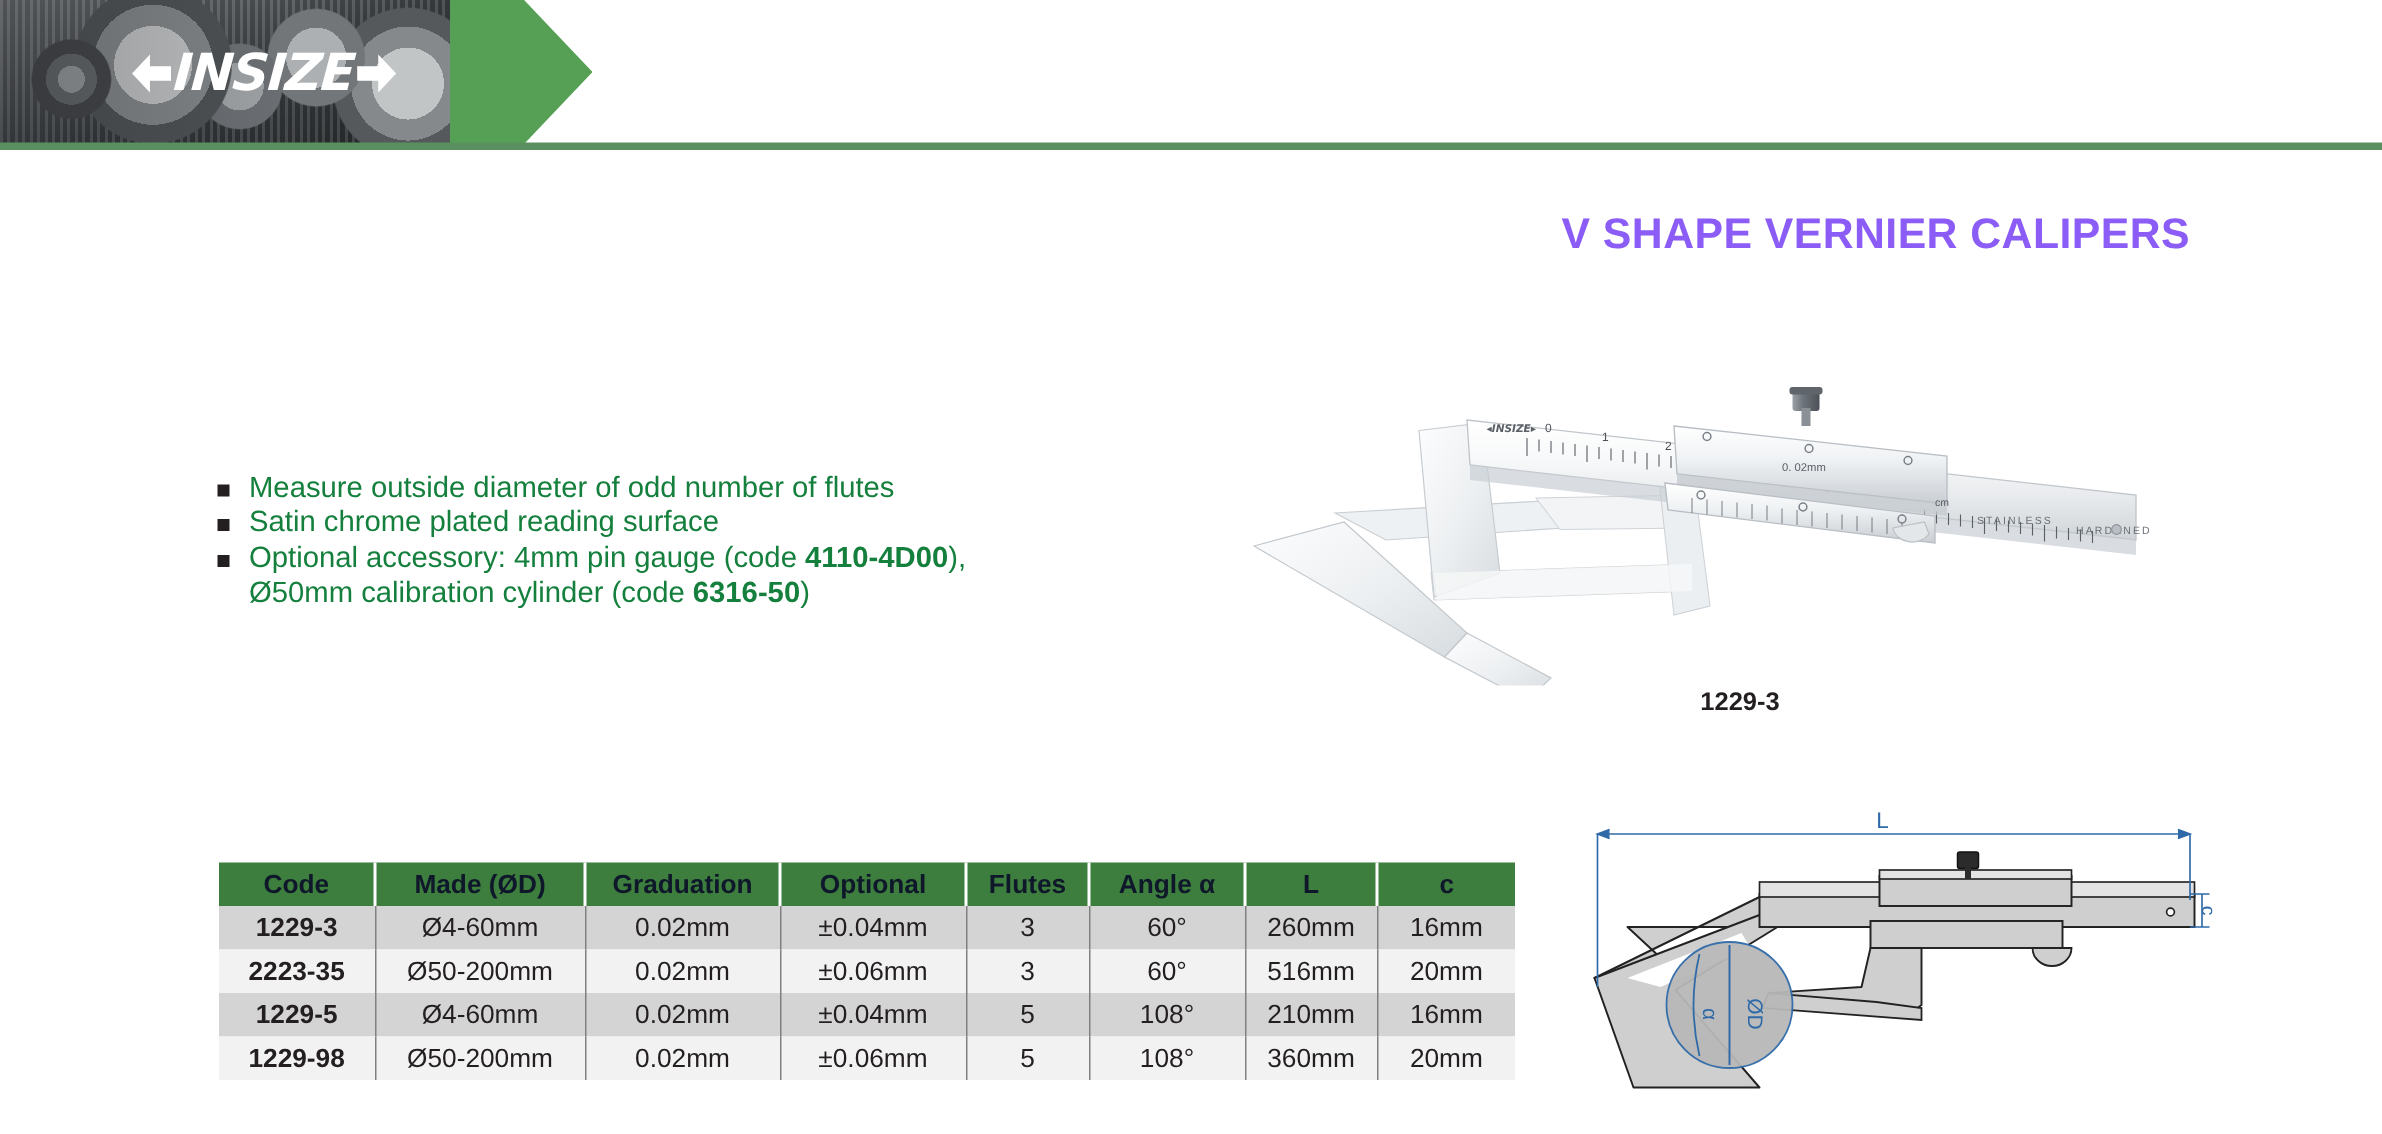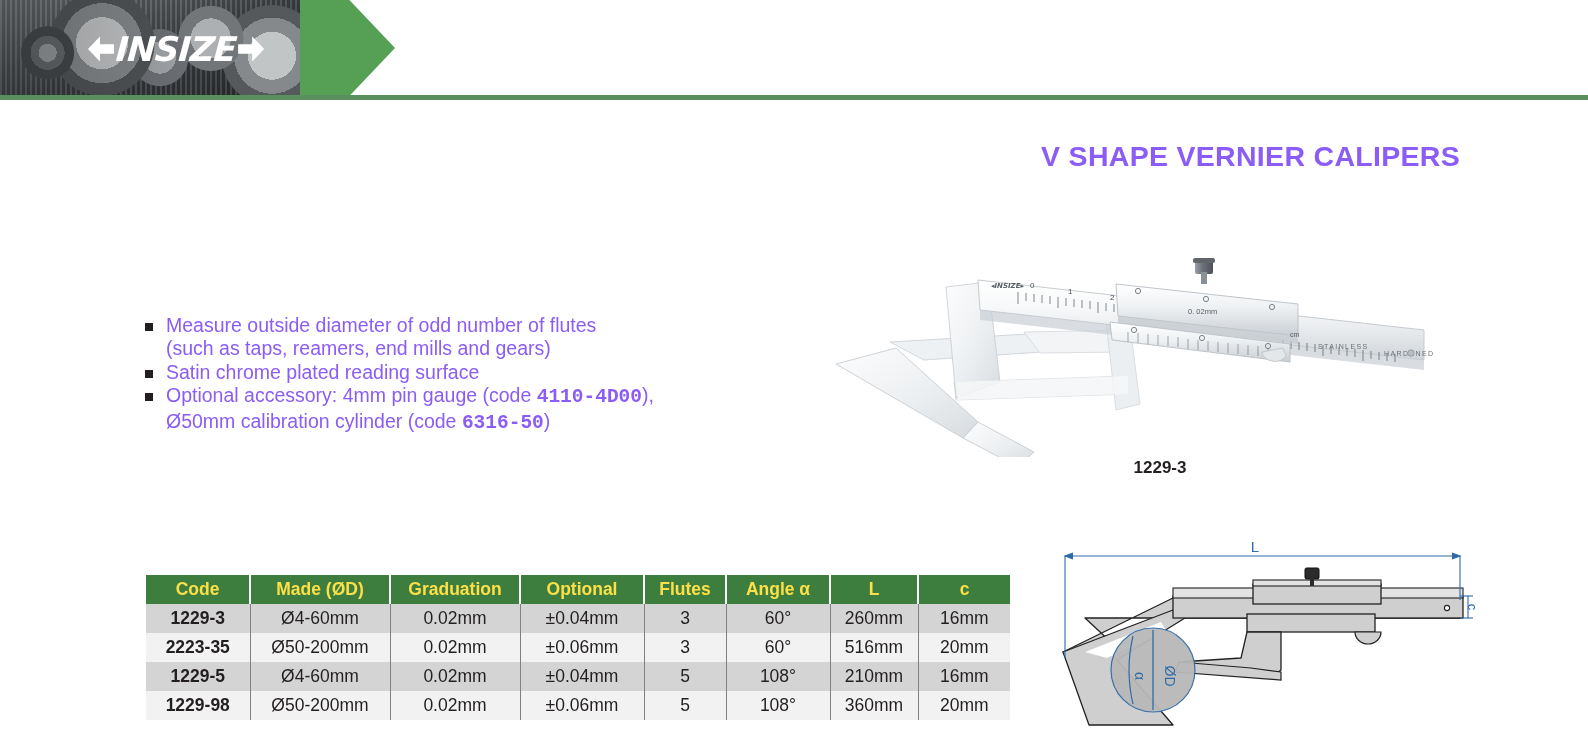--- a/index.html
+++ b/index.html
@@ -63,47 +63,47 @@
   
   .page-title {
     position: absolute; right: 128px; top: 140px;
     font-size: 28.5px; font-weight: 700; color: #8b5cf6;
     letter-spacing: .3px; white-space: nowrap;
   }
 
   
   .features {
     position: absolute; left: 142px; top: 314px; width: 560px;
-    font-size: 19.5px; color: #8b5cf6; line-height: 23.4px;
+    font-size: 19.5px; color: #15803d; line-height: 23.4px;
   }
   .feature-row { position: relative; padding-left: 24px; margin-bottom: 0px; }
   .feature-bullet {
     position: absolute; left: 3px; top: 9px;
     width: 8px; height: 8px; background: #231f20;
   }
   .feature-row .ln { display: block; white-space: nowrap; }
-  .feature-row b { font-weight: 700; font-family: Liberation Mono, monospace; }
+  .feature-row b { font-weight: 700; }
 
   
   .product-photo {
     position: absolute; left: 828px; top: 252px; width: 620px; height: 205px;
   }
   .product-caption {
     position: absolute; left: 1060px; top: 458px; width: 200px;
     text-align: center; font-size: 17px; font-weight: 700; color: #231f20;
   }
 
   
   .spec-table {
     position: absolute; left: 146px; top: 575px;
     border-collapse: collapse; table-layout: fixed;
     font-size: 17.5px; color: #231f20;
   }
   .spec-table th {
-    background: #3d7d3d; color: #fde047; font-weight: 700;
+    background: #3d7d3d; color: #0f172a; font-weight: 700;
     font-size: 17.5px; height: 29px; padding: 0 6px;
     border-right: 2px solid #ffffff; text-align: center;
     white-space: nowrap;
   }
   .spec-table th:last-child { border-right: none; }
   .spec-table td {
     height: 29px; padding: 0 6px; text-align: center;
     border-right: 1.5px solid #808080; white-space: nowrap;
   }
   .spec-table td:last-child { border-right: none; }
@@ -132,21 +132,20 @@
     </div>
   </div>
   <div class="banner-rule"></div>
 
   <div class="page-title">V SHAPE VERNIER CALIPERS</div>
 
   <div class="features" id="feature-list">
       <div class="feature-row">
         <span class="feature-bullet"></span>
         <span class="ln"><span>Measure outside diameter of odd number of flutes</span></span>
-        <span class="ln"><span>(such as taps, reamers, end mills and gears)</span></span>
       </div>
       <div class="feature-row">
         <span class="feature-bullet"></span>
         <span class="ln"><span>Satin chrome plated reading surface</span></span>
       </div>
       <div class="feature-row">
         <span class="feature-bullet"></span>
         <span class="ln"><span>Optional accessory: 4mm pin gauge (code </span><b>4110-4D00</b><span>),</span></span>
         <span class="ln"><span>Ø50mm calibration cylinder (code </span><b>6316-50</b><span>)</span></span>
       </div>

